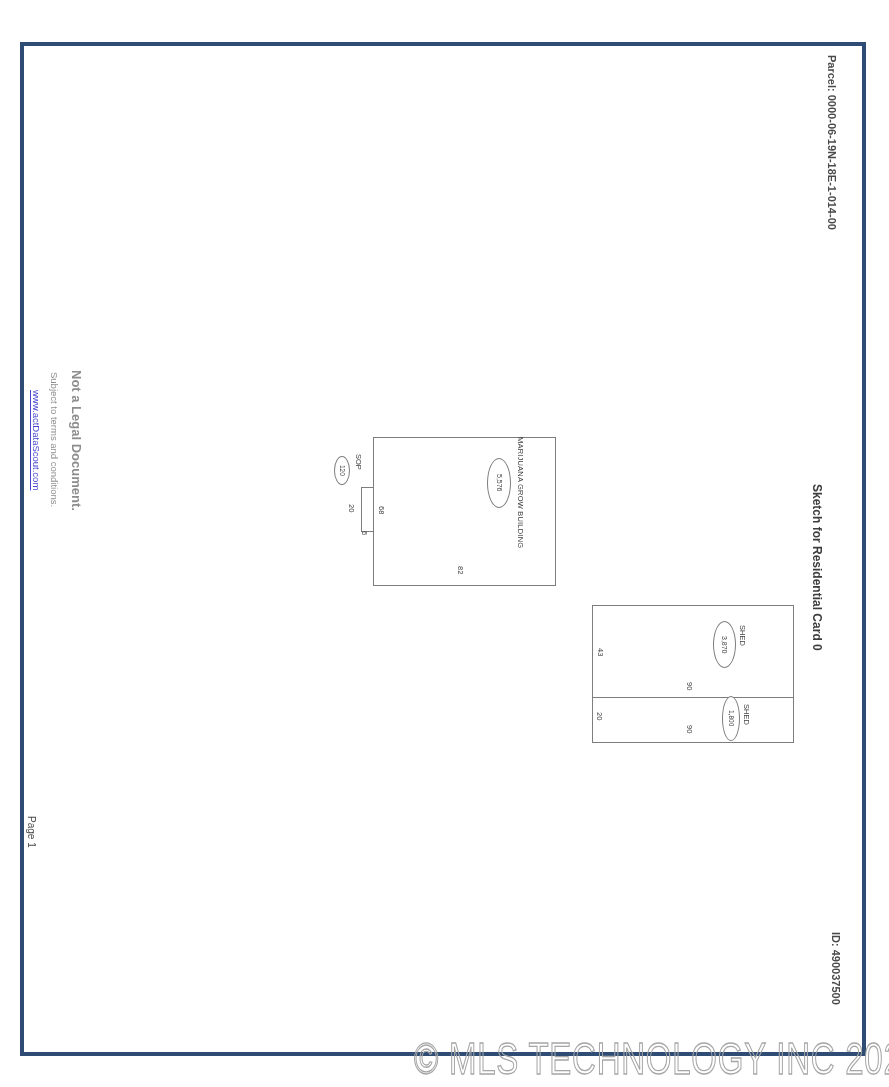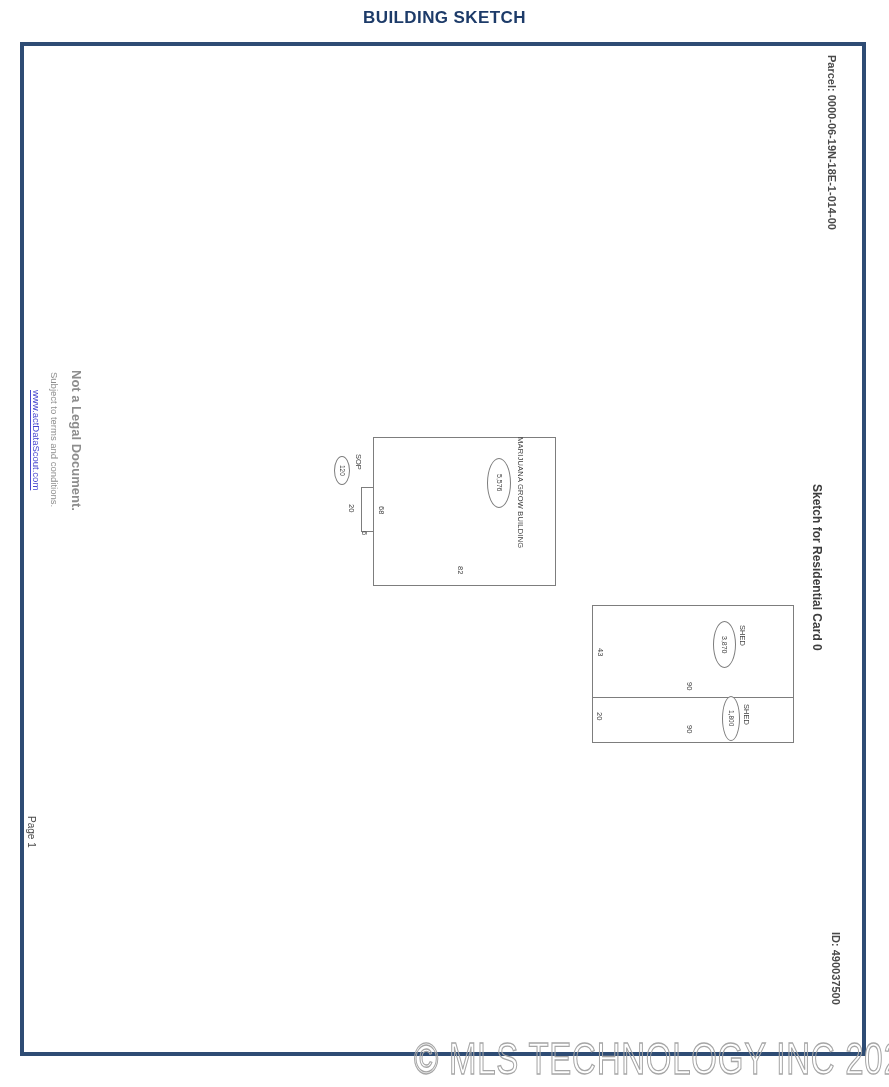--- a/index.html
+++ b/index.html
@@ -45,21 +45,20 @@
   .watermark{position:absolute;left:414px;top:1034px;z-index:5;
     font-size:44px;font-weight:400;letter-spacing:1px;white-space:nowrap;
     color:transparent;-webkit-text-stroke:1.3px var(--watermark-gray);
     transform:scaleX(.75);transform-origin:left center;}
 </style>
 </head>
 <body>
 
 <div class="page">
 
-  <div class="doc-title">BUILDING SKETCH</div>
 
   <div class="frame"></div>
 
   <div class="vtext parcel">Parcel:  0000-06-19N-18E-1-014-00</div>
   <div class="vtext card-title">Sketch for Residential Card 0</div>
   <div class="vtext rec-id">ID:  490037500</div>
   <div class="vtext page-num">Page 1</div>
 
   <div class="legal" style="position:absolute;">
     <div class="l3">www.actDataScout.com</div>

